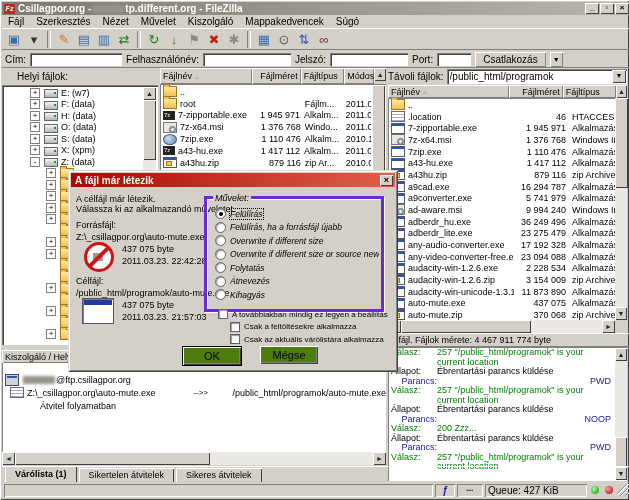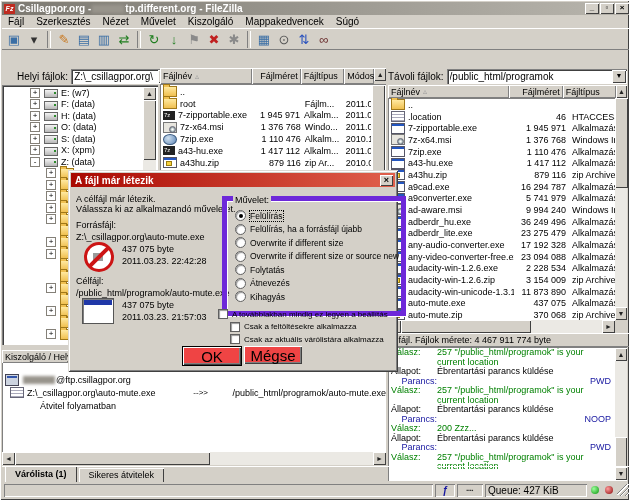--- a/index.html
+++ b/index.html
@@ -146,38 +146,38 @@
             display:flex;align-items:center;padding-left:4px;}
   #dlgclose{margin-left:auto;margin-right:2px;width:13px;height:11px;background:#d4d0c8;color:#000;
             box-shadow:inset 1px 1px 0 #fff, inset -1px -1px 0 #404040;font-size:9px;line-height:10px;text-align:center;font-weight:bold;}
   .dtext{position:absolute;font-size:9px;white-space:nowrap;}
   #nosign{position:absolute;left:16px;top:72px;width:24px;height:24px;border:3px solid #cc1414;border-radius:50%;background:#fff;}
   #nosign .spk{position:absolute;left:6px;top:8px;width:10px;height:8px;background:#9a9a9a;}
   #nosign .bar{position:absolute;left:-1px;top:10px;width:26px;height:4px;background:#cc1414;transform:rotate(-45deg);}
   #winicon{position:absolute;left:14px;top:128px;width:30px;height:24px;background:#fff;
            box-shadow:inset 1px 1px 0 #808080, inset -1px -1px 0 #fff;border:1px solid #555;}
   #winicon::before{content:'';position:absolute;left:1px;top:1px;right:1px;height:5px;background:#2038a8;}
-  #groupbox{position:absolute;left:154px;top:26px;width:174px;height:110px;border:5px solid #6d28d9;
-            box-shadow:1px 1px 0 #fff, inset 1px 1px 0 #fff;}
+  #groupbox{position:absolute;left:136px;top:26px;width:174px;height:110px;border:3px solid #6d28d9;
+            box-shadow:1px 1px 0 #fff, inset 1px 1px 0 #fff;font-style:italic;}
   #grouplegend{position:absolute;left:6px;top:-6px;background:#d4d0c8;padding:0 2px;font-size:9px;}
   #optlist{position:absolute;left:8px;top:8px;right:2px;}
   .optrow{height:13.5px;display:flex;align-items:center;font-size:8.5px;white-space:nowrap;}
   .rad{flex:0 0 auto;width:9px;height:9px;border-radius:50%;background:#fff;border:1px solid #606060;
        box-shadow:inset 1px 1px 1px #999;margin-right:4px;position:relative;}
   .rad.c-true::after{content:'';position:absolute;left:2.5px;top:2.5px;width:4px;height:4px;border-radius:50%;background:#000;}
   .optlabel{overflow:hidden;}
   .optlabel.c-true{outline:1px dotted #000;}
   #cblist{position:absolute;left:150px;top:138px;width:178px;}
   .cbrow{height:12.5px;display:flex;align-items:center;font-size:8px;white-space:nowrap;}
   .cbrow.c-true{padding-left:12px;}
   .cbx{flex:0 0 auto;width:8px;height:8px;background:#fff;border:1px solid #606060;box-shadow:inset 1px 1px 1px #999;margin-right:4px;}
-  .dbtn{position:absolute;top:176px;width:58px;height:18px;background:#ef4444;display:flex;align-items:center;
-        justify-content:center;font-size:15px;}
+  .dbtn{position:absolute;top:176px;width:58px;height:18px;background:#4d7c0f;display:flex;align-items:center;
+        justify-content:center;font-size:11px;}
   #okbtn{left:114px;border:1px solid #000;box-shadow:inset 1px 1px 0 #fff, inset -1px -1px 0 #404040, inset -2px -2px 0 #808080;}
-  #cancelbtn{left:176px;box-shadow:inset 1px 1px 0 #fff, inset -1px -1px 0 #404040, inset -2px -2px 0 #808080;}
+  #cancelbtn{left:192px;box-shadow:inset 1px 1px 0 #fff, inset -1px -1px 0 #404040, inset -2px -2px 0 #808080;}
   .arrowtext{font-size:8px;}
 </style>
 </head>
 <body>
 
 <div id="win">
 
   <div id="titlebar" class="abs">
     <span id="fzicon">Fz</span>
     <span>Csillagpor.org - </span>
@@ -247,27 +247,35 @@
         <span class="tbg" style="color: rgb(85, 85, 85);">⊙</span>
       </span>
       <span class="c-btn">
         <span class="tbg" style="color: rgb(42, 82, 190);">⇅</span>
       </span>
       <span class="c-btn">
         <span class="tbg" style="color: rgb(107, 47, 47);">∞</span>
       </span>
     </div>
 
+  <div id="quickbar" class="abs">
+    <span class="qlabel">Cím:</span>
+    <span class="qinput field" style="width:92px;"></span>
+    <span class="qlabel">Felhasználónév:</span>
+    <span class="qinput field" style="width:88px;"></span>
+    <span class="qlabel">Jelszó:</span>
+    <span class="qinput field" style="width:78px;"></span>
+    <span class="qlabel">Port:</span>
+    <span class="qinput field" style="width:34px;"></span>
+    <span id="connectbtn" class="raised-thin">Csatlakozás</span>
+    <span id="connectdd" class="raised-thin">▼</span>
+  </div>
 
   <div id="localbar" class="abs comborow">
     <span>Helyi fájlok:</span>
-    <span class="combo field">
-      <span class="ctext">Z:\_csillagpor.org\</span>
-      <span class="cbtn">▼</span>
-    </span>
   </div>
 
   <div id="midheader" class="abs">
     <span class="hcell" style="width:96px;">
         <span>Fájlnév</span>
         <span class="sortg">▵</span>
       </span>
     <span class="hcell" style="width:48px;justify-content:flex-end;">Fájlméret</span>
     <span class="hcell" style="width:42px;">Fájltípus</span>
     <span class="hcell" style="width:27px;">Módos</span>
@@ -675,20 +683,21 @@
   </div>
   <div id="queuehscroll" class="abs hscroll">
     <span class="sarrow">◄</span>
     <span class="sthumb" style="width:195px;height:13px;"></span>
     <span class="sarrow" style="margin-left:auto;">►</span>
   </div>
 
   <div id="tabs" class="abs">
 
   <span class="tab c-true">Várólista (1)</span>
+      <span class="tab">Sikertelen átvitelek</span>
       <span class="tab">Sikeres átvitelek</span>
     </div>
 
   <div id="statusbar" class="abs">
     <span id="sb-main" class="sbseg"></span>
     <span class="sbseg" style="width:14px;color:#1717a0;font-style:italic;font-weight:bold;justify-content:center;">ƒ</span>
     <span class="sbseg" style="width:20px;font-size:5px;letter-spacing:0;color:#333;justify-content:center;">▪▪▪▪</span>
     <span class="sbseg" style="width:96px;">Queue: 427 KiB</span>
     <span class="led" id="led-green"></span>
     <span class="led" id="led-red"></span>

